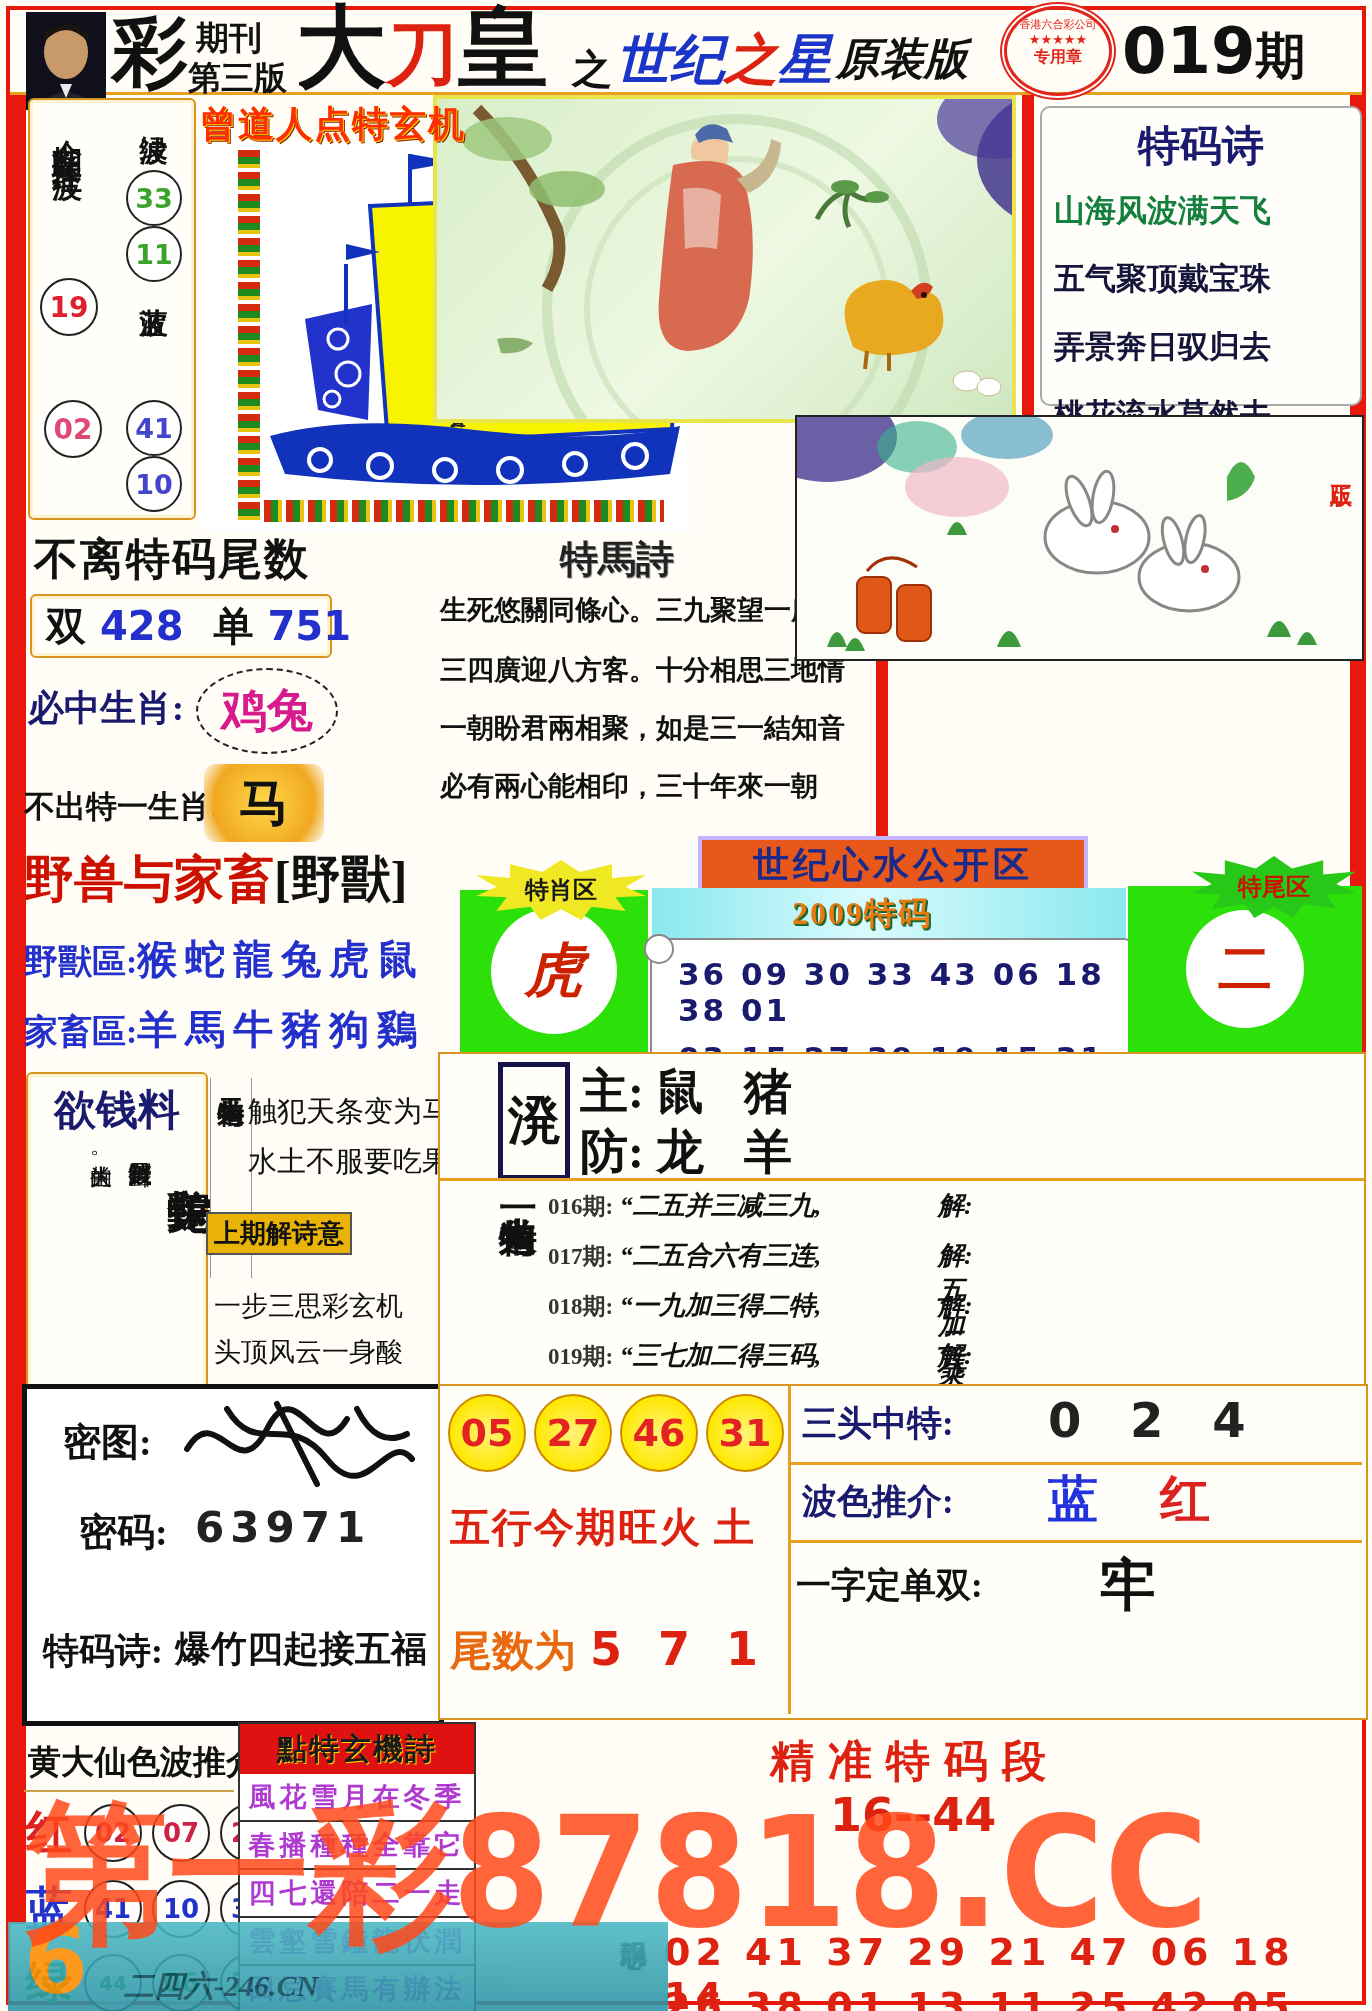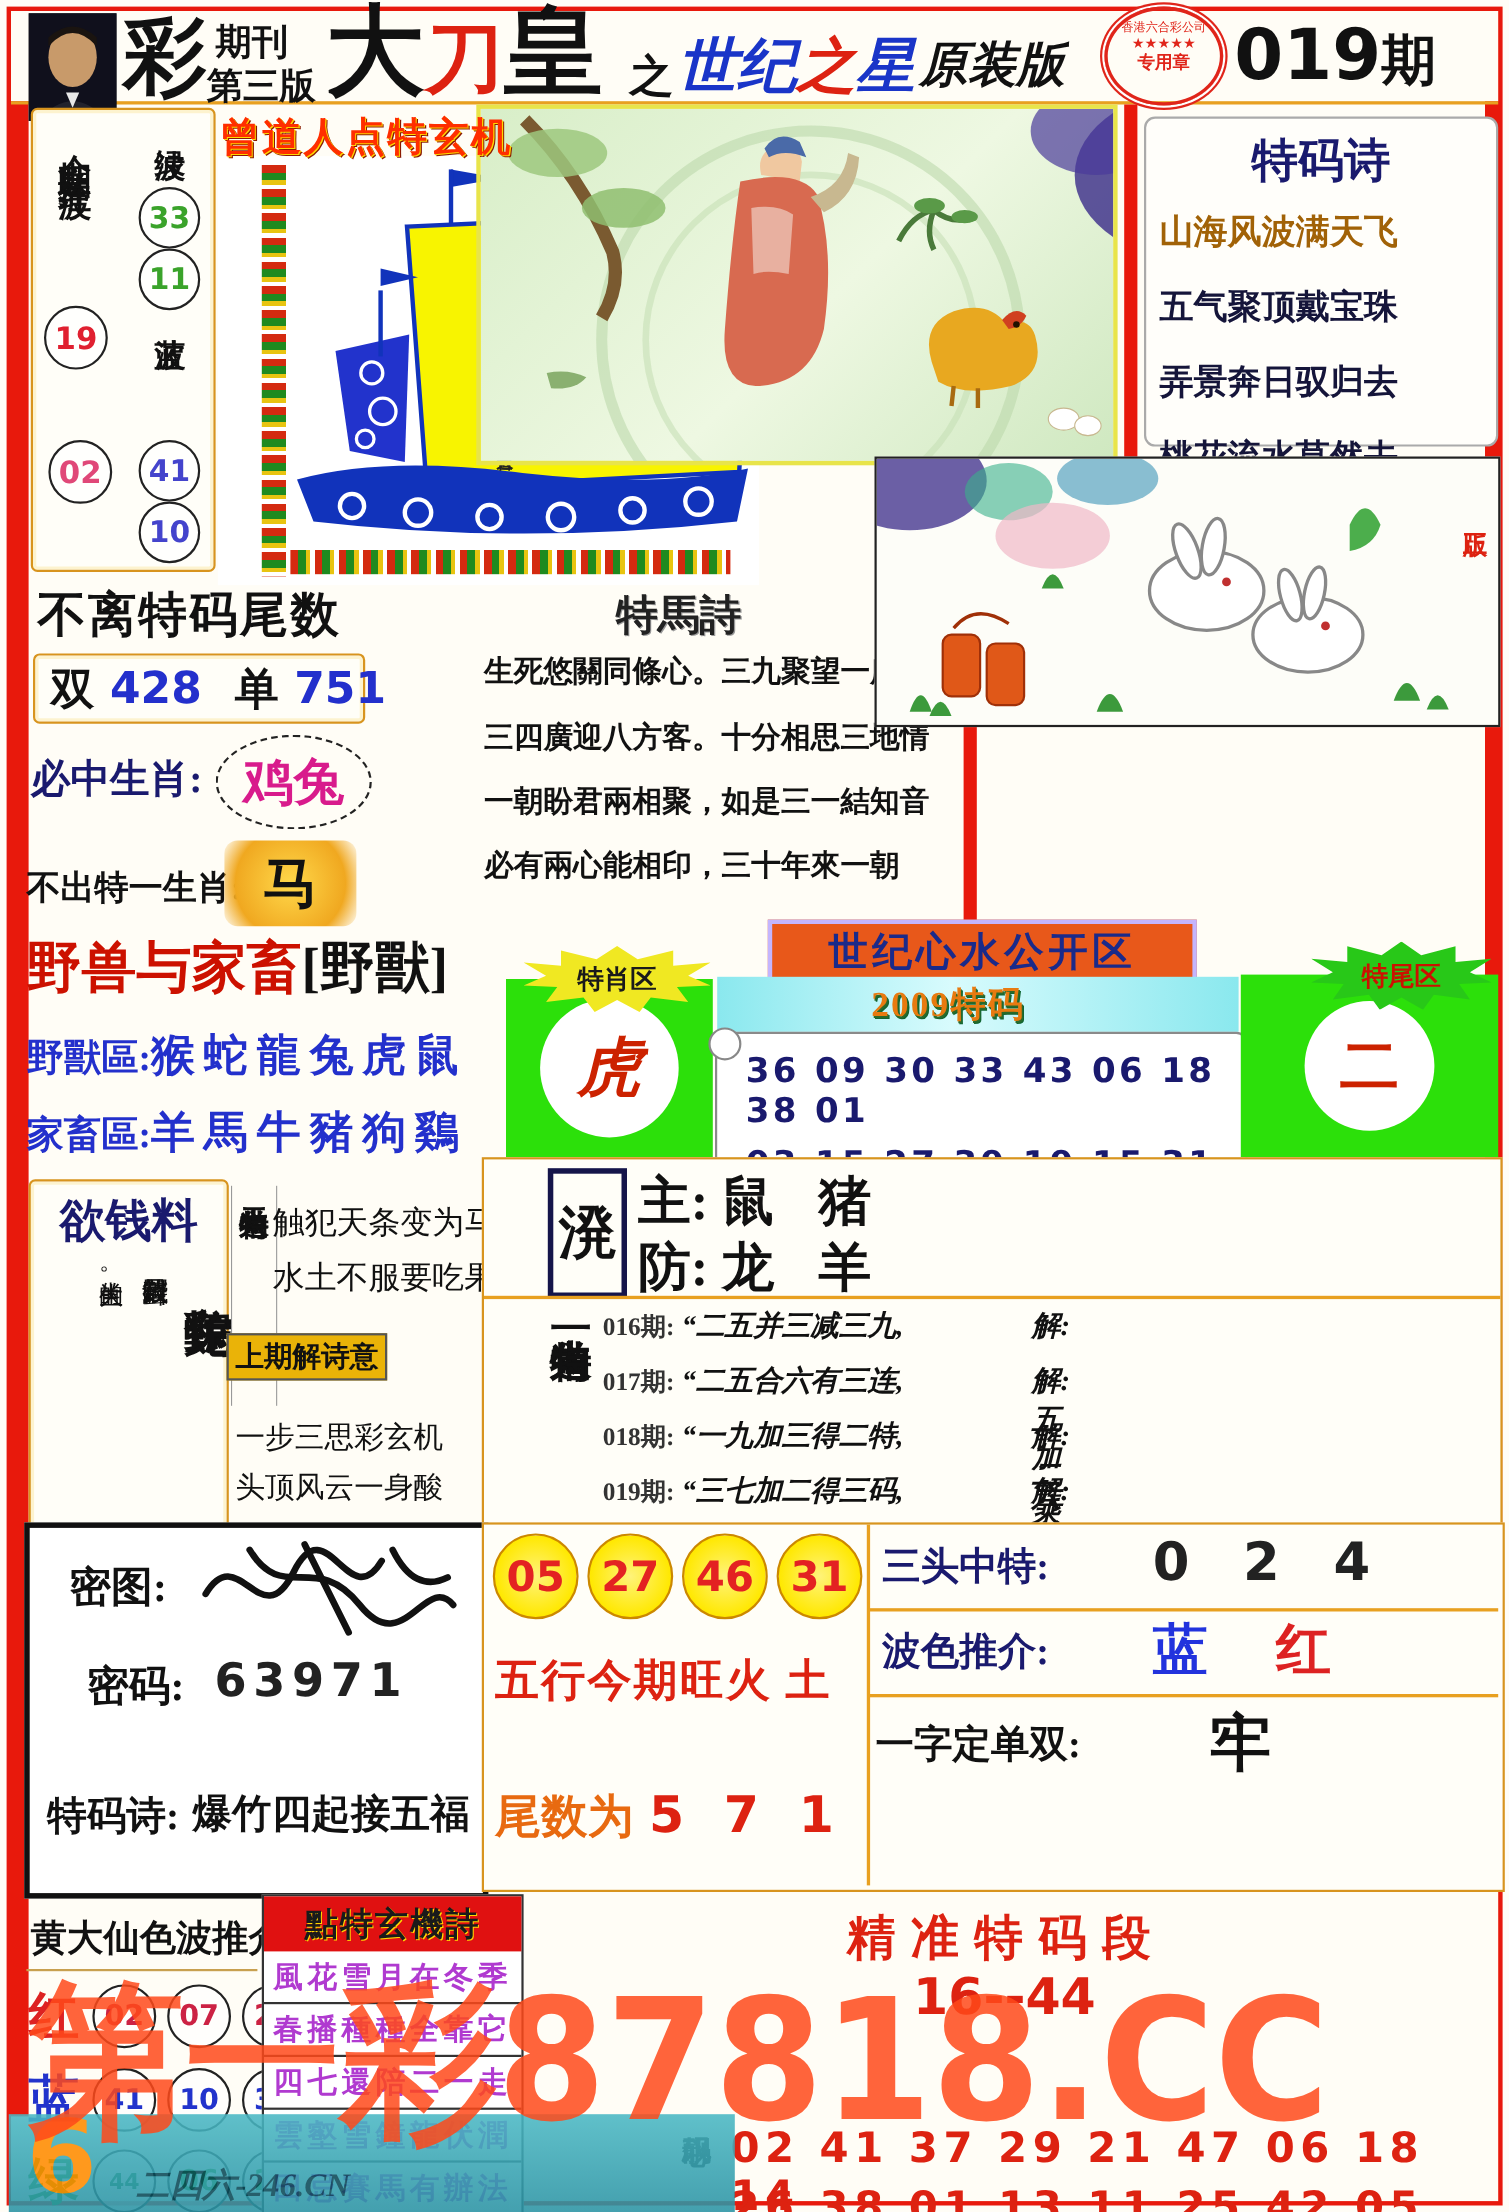--- a/index.html
+++ b/index.html
@@ -139,21 +139,21 @@
       <ellipse cx="440" cy="98" rx="12" ry="6" fill="#5a9a48"></ellipse>
       <path d="M60 240 Q80 236 96 244 Q86 256 64 254 Z" fill="#8ab070"></path>
       <ellipse cx="660" cy="60" rx="120" ry="80" fill="#3a2a8a" opacity="0.8"></ellipse>
       <ellipse cx="560" cy="20" rx="60" ry="40" fill="#4a3a9a" opacity="0.7"></ellipse>
     </svg>
   </div>
 
   <div class="abs redbar" style="left:1022px;top:95px;width:12px;height:437px;"></div>
   <div class="abs" style="left:1040px;top:106px;width:318px;height:296px;border:2px solid #aaa;border-radius:10px;background:#fffefa;">
     <div class="b navy center" style="font-size:42px;margin-top:10px;">特码诗</div>
-    <div class="b" style="font-size:31px;margin:16px 0 0 12px;color:#a16207;">山海风波满天飞</div>
+    <div class="b" style="font-size:31px;margin:16px 0 0 12px;color:#15803d;">山海风波满天飞</div>
     <div class="b" style="font-size:31px;margin:26px 0 0 12px;color:#15153a;">五气聚顶戴宝珠</div>
     <div class="b" style="font-size:31px;margin:26px 0 0 12px;color:#15153a;">弄景奔日驭归去</div>
     <div class="b" style="font-size:31px;margin:26px 0 0 12px;color:#15153a;">桃花流水莫然去</div>
   </div>
 
   <div class="abs b" style="left:34px;top:530px;font-size:44px;letter-spacing:2px;">不离特码尾数</div>
   <div class="abs obox" style="left:30px;top:594px;width:302px;height:64px;display:flex;align-items:center;gap:14px;padding-left:14px;box-sizing:border-box;">
     <span class="b" style="font-size:40px;">双</span>
     <span class="b sans blue" style="font-size:40px;">428</span>
     <span class="b" style="font-size:40px;margin-left:16px;">单</span>

